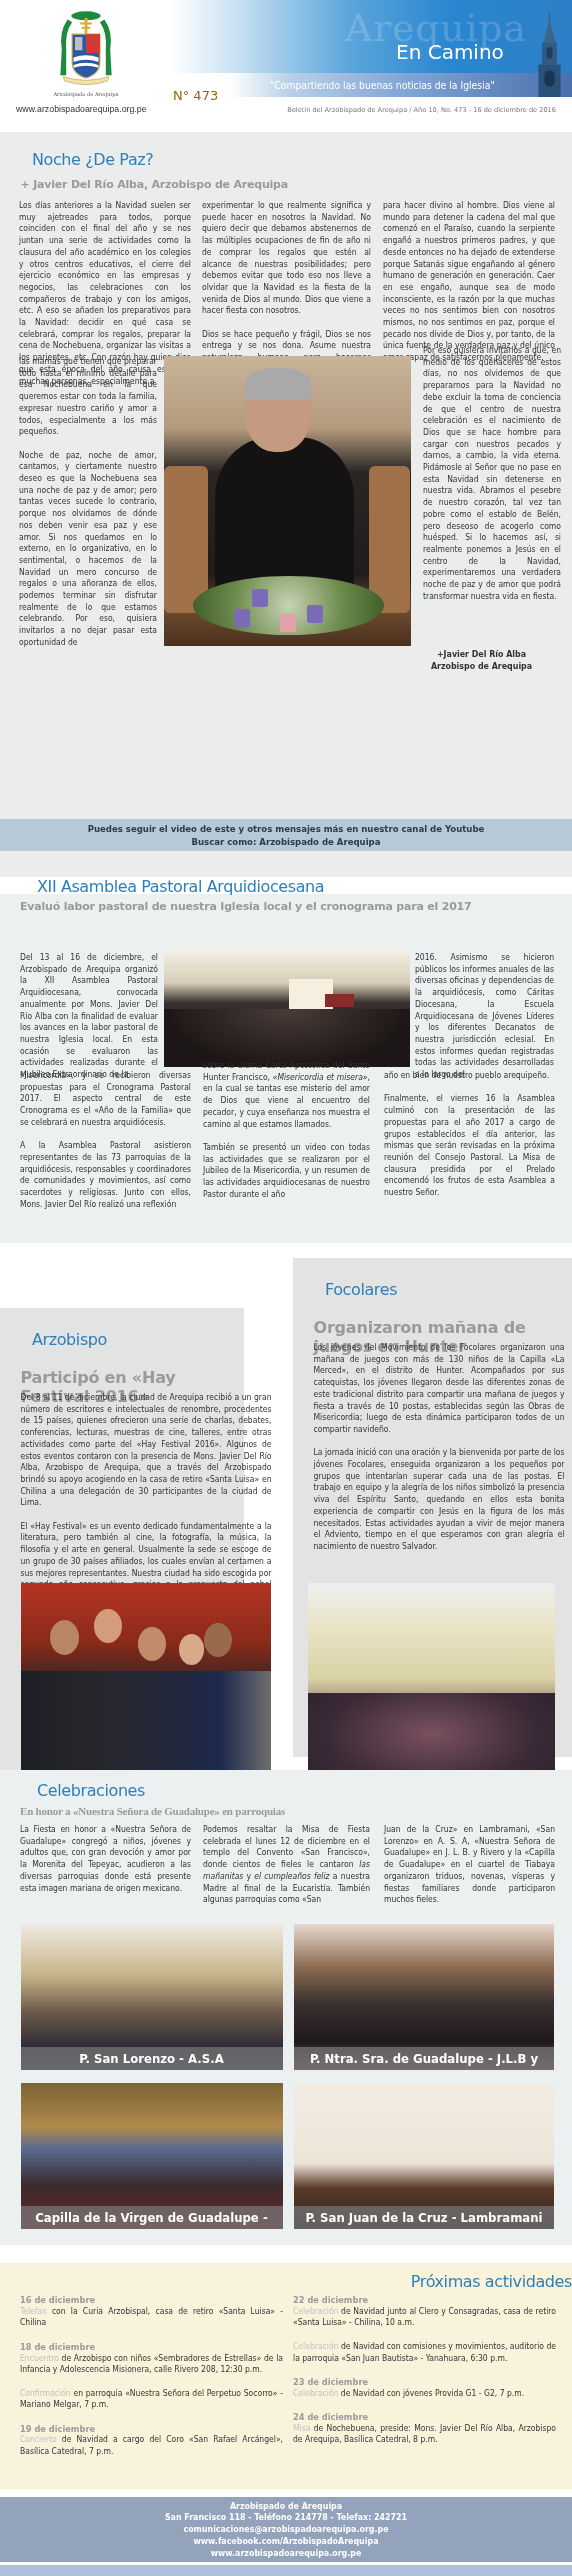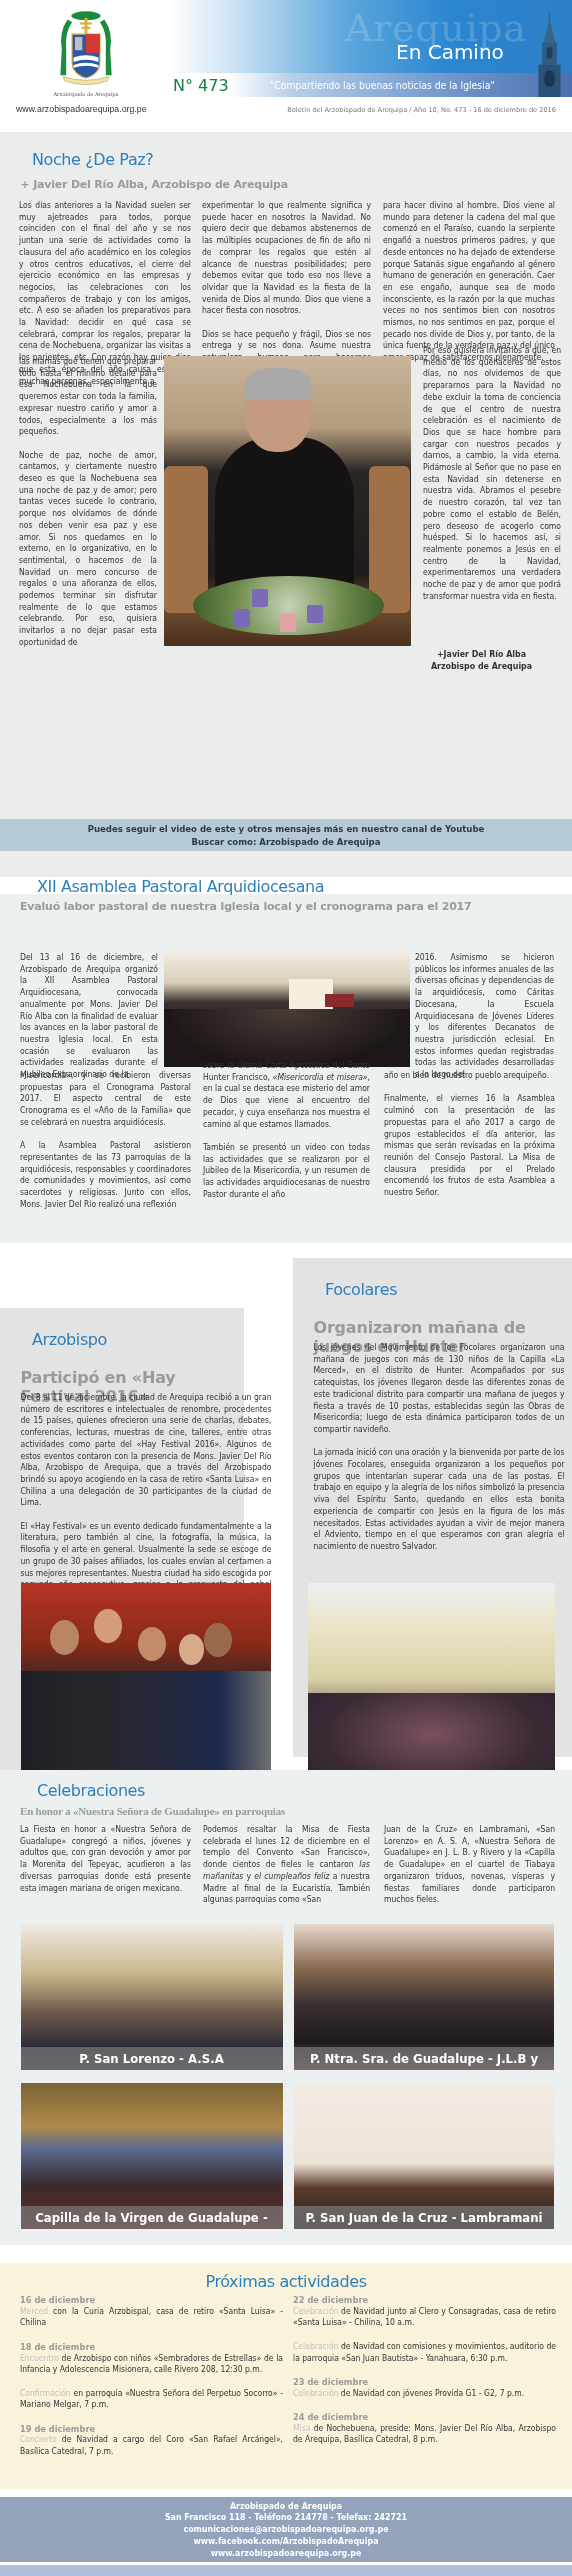--- a/index.html
+++ b/index.html
@@ -11,21 +11,21 @@
   .logo-area { position: absolute; left: 0; top: 0; width: 169px; height: 97px; text-align: center; }
   .crest { position: absolute; left: 53px; top: 8.8px; width: 66px; height: 81px; }
   .crest-caption { position: absolute; left: 0; width: 172px; top: 91px; font-family: "DejaVu Serif", serif; font-size: 5.1px; color: #555; }
   .site-url { position: absolute; left: 16px; top: 104px; font-family: "Liberation Sans", sans-serif; font-size: 8.8px; color: #333; }
   .banner { position: absolute; left: 169px; top: 0; width: 404px; height: 97px;
     background: linear-gradient(90deg, #ffffff 0%, #cfe4f4 15%, #5aa5dc 45%, #2a86d0 70%, #2d7fc6 100%); }
   .banner-bottom { position: absolute; left: 169px; top: 73px; width: 404px; height: 23.5px;
     background: linear-gradient(90deg, #ffffff 0%, #ffffff 15%, #b8cfe8 30%, #7ea3d4 60%, #4a6fae 100%); }
   .ghost-title { position: absolute; left: 345px; top: 5.9px; font-family: "DejaVu Serif", serif; font-size: 38px; color: rgba(255,255,255,0.18); letter-spacing: 0.7px; }
   .en-camino { position: absolute; left: 396px; top: 40px; font-family: "DejaVu Sans", sans-serif; font-size: 20px; color: #fff; font-weight: normal; }
-  .issue-no { position: absolute; left: 173px; top: 76px; font-family: "DejaVu Sans", sans-serif; font-size: 16px; color: #15803d; }
+  .issue-no { position: absolute; left: 173px; top: 88px; font-family: "DejaVu Sans", sans-serif; font-size: 13px; color: #a16207; }
   .motto { position: absolute; left: 270px; top: 79px; font-family: "DejaVu Sans Condensed", "DejaVu Sans", sans-serif; font-size: 10.3px; color: #fff; }
   .tower { position: absolute; left: 531px; top: 13.2px; width: 37px; height: 84px; }
   .issue-meta { position: absolute; right: 16px; top: 106px; font-size: 6.6px; color: #777; }
   .blue-title { font-family: "DejaVu Sans", sans-serif; color: #2d7fb9; font-size: 16px; font-weight: normal; letter-spacing: -0.4px; }
   .grey-sub { font-family: "DejaVu Sans", sans-serif; font-weight: bold; color: #9a9a9a; font-size: 11px; letter-spacing: -0.2px; }
   .body-text { font-family: "DejaVu Sans Condensed", "DejaVu Sans", sans-serif; font-size: 8.5px; line-height: 11.7px; color: #333; text-align: justify; }
   p + p { margin-top: 11.7px; }
   .col { position: absolute; }
   .col1 { left: 0; width: 172px; }
   .col2 { left: 183px; width: 169px; }
@@ -67,21 +67,21 @@
     background: linear-gradient(180deg, #eef0f0 0%, #e9e2c4 20%, #d9d2a5 40%, #6b4f53 60%, #3c2f38 85%, #cfc3b4 100%); }
 
   
   .sec4-bg { position: absolute; left: 0; top: 1770px; width: 572px; height: 475px; background: #ecf0f1; }
   .cel-photo { position: absolute; overflow: hidden; }
   .cel-caption { position: absolute; left: 0; bottom: 0; width: 100%; height: 23.5px; background: rgba(120,120,120,0.72); color: #fff;
     text-align: center; font-family: "DejaVu Sans Condensed", "DejaVu Sans", sans-serif; font-weight: bold; font-size: 13px; line-height: 23.5px; }
 
   
   .sec5-bg { position: absolute; left: 0; top: 2263px; width: 572px; height: 226px; background: #faf3dc; }
-  .act-title { position: absolute; left: 0; width: 572px; top: 2274px; text-align: center; }
+  .act-title { position: absolute; left: 0; width: 572px; top: 2274px; text-align: right; }
   .act-col { position: absolute; width: 263px; font-family: "DejaVu Sans Condensed", "DejaVu Sans", sans-serif; font-size: 8.5px; line-height: 11.7px; color: #333; text-align: justify; }
   .act-date { font-weight: bold; color: #9a9a9a; font-size: 9.2px; }
   .act-kw { color: #c0c0c0; }
   .act-item { margin-bottom: 11.7px; }
 
   
   .footer { position: absolute; left: 0; top: 2497px; width: 572px; height: 65px; background: #93a3bc; text-align: center;
     font-family: "DejaVu Sans Condensed", "DejaVu Sans", sans-serif; font-weight: bold; font-size: 8.8px; line-height: 11.7px; color: #fff; padding-top: 3.7px; }
   .footer-strip { position: absolute; left: 0; top: 2565px; width: 572px; height: 11px; background: #b0bfd9; }
 </style>
@@ -190,21 +190,21 @@
 </div>
 <div class="abs body-text" style="left:415px; top:952px; width:139px;">
   <p>2016. Asimismo se hicieron públicos los informes anuales de las diversas oficinas y dependencias de la arquidiócesis, como Cáritas Diocesana, la Escuela Arquidiocesana de Jóvenes Líderes y los diferentes Decanatos de nuestra jurisdicción eclesial. En estos informes quedan registradas todas las actividades desarrolladas a lo largo del</p>
 </div>
 
 <div class="abs body-text" style="left:20px; top:1070px; width:171px;">
   <p>Misericordia», y se recibieron diversas propuestas para el Cronograma Pastoral 2017. El aspecto central de este Cronograma es el «Año de la Familia» que se celebrará en nuestra arquidiócesis.</p>
   <p>A la Asamblea Pastoral asistieron representantes de las 73 parroquias de la arquidiócesis, responsables y coordinadores de comunidades y movimientos, así como sacerdotes y religiosas. Junto con ellos, Mons. Javier Del Río realizó una reflexión</p>
 </div>
 <div class="abs body-text" style="left:203px; top:1060px; width:167px;">
-  <p><span>sobre la última Carta Apostólica del Santo Hunter Francisco, </span><em>«Misericordia et misera»</em><span>, en la cual se destaca ese misterio del amor de Dios que viene al encuentro del pecador, y cuya enseñanza nos muestra el camino al que estamos llamados.</span></p>
+  <p><span>sobre la última Carta Apostólica del Santo Hunter Francisco, </span><em>«Misericordia et misera»</em><span>, en la cual se tantas ese misterio del amor de Dios que viene al encuentro del pecador, y cuya enseñanza nos muestra el camino al que estamos llamados.</span></p>
   <p>También se presentó un video con todas las actividades que se realizaron por el Jubileo de la Misericordia, y un resumen de las actividades arquidiocesanas de nuestro Pastor durante el año</p>
 </div>
 <div class="abs body-text" style="left:384px; top:1070px; width:171px;">
   <p>año en bien de nuestro pueblo arequipeño.</p>
   <p>Finalmente, el viernes 16 la Asamblea culminó con la presentación de las propuestas para el año 2017 a cargo de grupos establecidos el día anterior, las mismas que serán revisadas en la próxima reunión del Consejo Pastoral. La Misa de clausura presidida por el Prelado encomendó los frutos de esta Asamblea a nuestro Señor.</p>
 </div>
 
 <div class="box box-left">
   <div class="blue-title">Arzobispo</div>
   <div class="grey-sub">Participó en «Hay Festival 2016»</div>
@@ -258,21 +258,21 @@
 </div>
 <div class="cel-photo" style="left:294px; top:2083px; width:260px; height:146px; background:linear-gradient(180deg,#f3ece4 0%,#ede4d8 55%,#5a3a2a 72%,#2a2220 100%);">
   <div class="cel-caption">P. San Juan de la Cruz - Lambramani</div>
 </div>
 
 <div class="sec5-bg"></div>
 <div class="act-title blue-title" style="top:2272px;">Próximas actividades</div>
 <div class="act-col" style="left:20px; top:2294px;">
   <div class="act-item">
     <div class="act-date">16 de diciembre</div>
-    <span class="act-kw">Merced</span><span> con la Curia Arzobispal, casa de retiro «Santa Luisa» - Chilina</span>
+    <span class="act-kw">Telefax</span><span> con la Curia Arzobispal, casa de retiro «Santa Luisa» - Chilina</span>
   </div>
   <div class="act-item">
     <div class="act-date">18 de diciembre</div>
     <span class="act-kw">Encuentro</span><span> de Arzobispo con niños «Sembradores de Estrellas» de la Infancia y Adolescencia Misionera, calle Rivero 208, 12:30 p.m.</span>
   </div>
   <div class="act-item">
     <span class="act-kw">Confirmación</span><span> en parroquia «Nuestra Señora del Perpetuo Socorro» - Mariano Melgar, 7 p.m.</span>
   </div>
   <div class="act-item">
     <div class="act-date">19 de diciembre</div>

